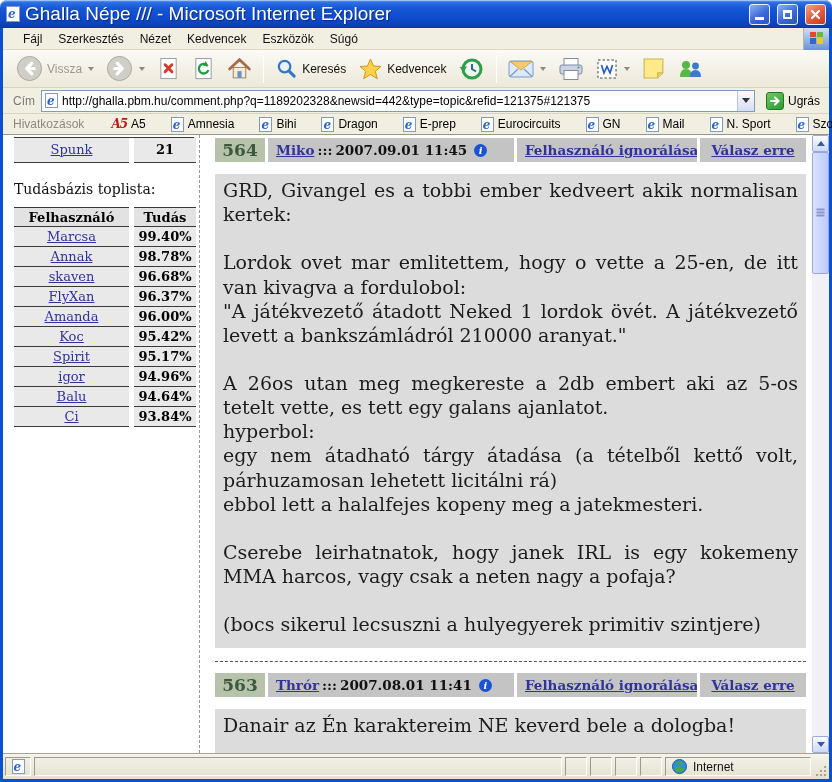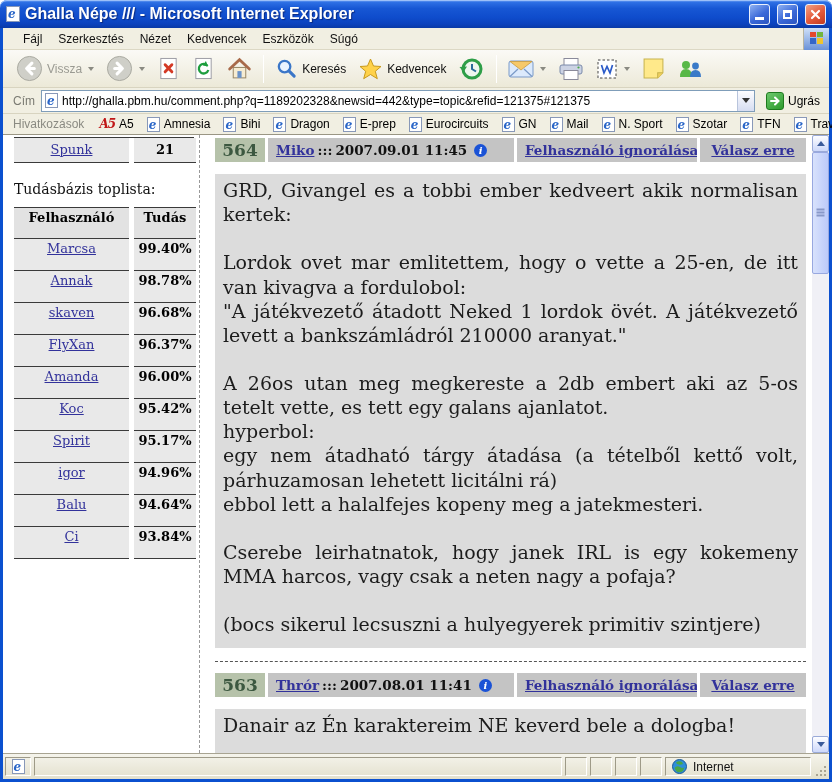--- a/index.html
+++ b/index.html
@@ -5,21 +5,21 @@
   *{box-sizing:border-box;margin:0;padding:0}
   html,body{width:832px;height:782px;overflow:hidden}
   body{font-family:"Liberation Sans",sans-serif;font-size:12px;background:#fff}
 
   .window{width:832px;height:782px;background:#0b50cf;padding:0 3px 3px;border-radius:8px 8px 0 0;display:flex;flex-direction:column}
 
   
   .titlebar{height:28px;margin:0 -3px;padding:0 6px;border-radius:7px 7px 0 0;display:flex;align-items:center;gap:5px;
     background:linear-gradient(180deg,#76a7f5 0%,#2d6fe4 9%,#1757d4 30%,#0f4ccc 62%,#0c42bd 86%,#0a3aa6 100%);
     box-shadow:inset 0 1px 0 #9cc0f8}
-  .title-text{color:#fff;font-weight:bold;font-size:16px;flex:1;text-shadow:1px 1px 1px #0a2a80;white-space:nowrap;overflow:hidden}
+  .title-text{color:#fff;font-weight:normal;font-size:19px;flex:1;text-shadow:1px 1px 1px #0a2a80;white-space:nowrap;overflow:hidden}
   .win-btn{width:21px;height:21px;border-radius:3px;border:1px solid #eaf0fc;display:flex;align-items:center;justify-content:center;margin-left:2px;cursor:pointer}
   .btn-blue{background:linear-gradient(145deg,#8fb2f2,#3a68d8 55%,#2a54c0)}
   .btn-red{background:linear-gradient(145deg,#f0a286,#e4593a 55%,#c23a1e)}
   .glyph-min{width:9px;height:3px;background:#fff;margin-top:9px}
   .glyph-max{width:9px;height:9px;border:2px solid #fff;border-top-width:3px}
 
   
   .ie-page{position:relative;width:14px;height:16px;background:#fff;border:1px solid #8898b8;flex:0 0 auto}
   .ie-page i{position:absolute;left:1px;top:0;color:#2a66c8;font:italic bold 12px/14px "DejaVu Serif",serif}
   .ie-page.small{width:13px;height:15px}
@@ -43,33 +43,33 @@
 
   .addressbar{height:26px;display:flex;align-items:center;gap:6px;padding:0 4px 0 10px;border-bottom:1px solid #d8d4c0}
   .addr-label{color:#7a7a72}
   .addr-box{flex:1;height:22px;background:#fff;border:1px solid #7f9db9;display:flex;align-items:center;padding-left:3px;gap:4px}
   .addr-input{flex:1;border:none;outline:none;font:12px "Liberation Sans",sans-serif;color:#000;height:18px}
   .addr-drop{width:17px;height:20px;background:linear-gradient(#fdfdff,#d6ddf2);border-left:1px solid #b8c4dc;display:flex;align-items:center;justify-content:center;cursor:pointer}
   .addr-drop s{width:0;height:0;border-left:4px solid transparent;border-right:4px solid transparent;border-top:5px solid #333}
   .go-btn{display:flex;align-items:center;gap:4px;padding:2px 5px;cursor:pointer}
   .go-arrow{width:18px;height:18px;border-radius:3px;background:linear-gradient(145deg,#6cc86c,#2d9a2d);border:1px solid #1e7a1e;display:flex;align-items:center;justify-content:center}
 
-  .linksbar{height:21px;display:flex;align-items:center;gap:13px;padding:0 6px 0 10px;border-bottom:1px solid #9a9684}
+  .linksbar{height:21px;display:flex;align-items:center;gap:25px;padding:0 6px 0 10px;border-bottom:1px solid #9a9684}
   .links-label{color:#8a8a82;margin-right:2px}
   .link-item{display:flex;align-items:center;gap:4px;cursor:pointer;white-space:nowrap}
   .link-item .ltxt{color:#000}
   .a5-logo{color:#c01818;font:italic bold 12px "DejaVu Serif",serif;letter-spacing:-1px}
 
   
   .content{flex:1;background:#fff;display:flex;overflow:hidden}
   .sidebar{width:197px;flex:0 0 auto;padding:0 0 0 9px;border-right:1px dashed #999;overflow:hidden;font-family:"DejaVu Serif",serif}
   .cut-line{height:2px;border-bottom:1px solid #3a3a3a;margin:1px 4px 0 2px;width:180px}
   .side-table{width:182px;margin-left:2px}
   .srow{display:flex;gap:5px}
-  .scell{background:#e9e9e9;border-bottom:1px solid #3a3a3a;height:32px;line-height:19px;text-align:center;font-size:13px;overflow:hidden}
+  .scell{background:#e9e9e9;border-bottom:1px solid #3a3a3a;height:20px;line-height:19px;text-align:center;font-size:13px;overflow:hidden}
   .scell.c1{width:115px}.scell.c2{width:62px;font-weight:bold}
   .mini .scell{height:25px;line-height:24px}
   .hdr .scell{font-weight:bold;background:#e2e2e2;border-top:1px solid #3a3a3a}
   a.ulink{color:#32329b;text-decoration:underline;cursor:pointer}
   .toplist-title{font-size:14px;color:#111;margin:18px 0 10px 2px}
 
   .main{flex:1;padding:2px 6px 0 15px;overflow:hidden;font-family:"DejaVu Serif",serif}
   .post-header{display:flex;gap:3px;height:24px;margin-top:1px}
   .num-cell{width:50px;background:#b6c2aa;color:#3c5840;font-size:17px;font-weight:bold;text-align:center;line-height:24px}
   .hdr-cell{background:#c4c4c4;line-height:24px;font-size:13.5px;padding:0 8px;white-space:nowrap;overflow:hidden}

